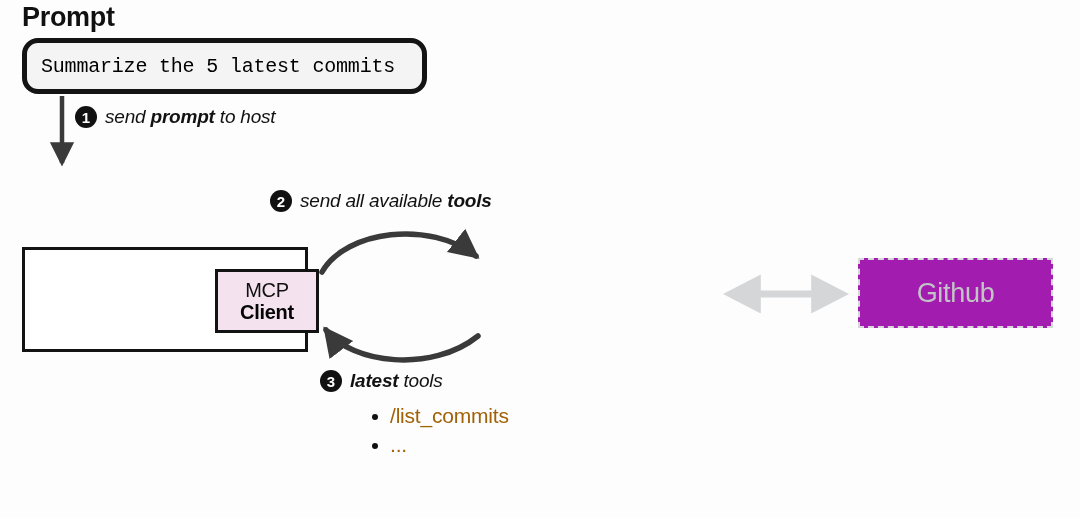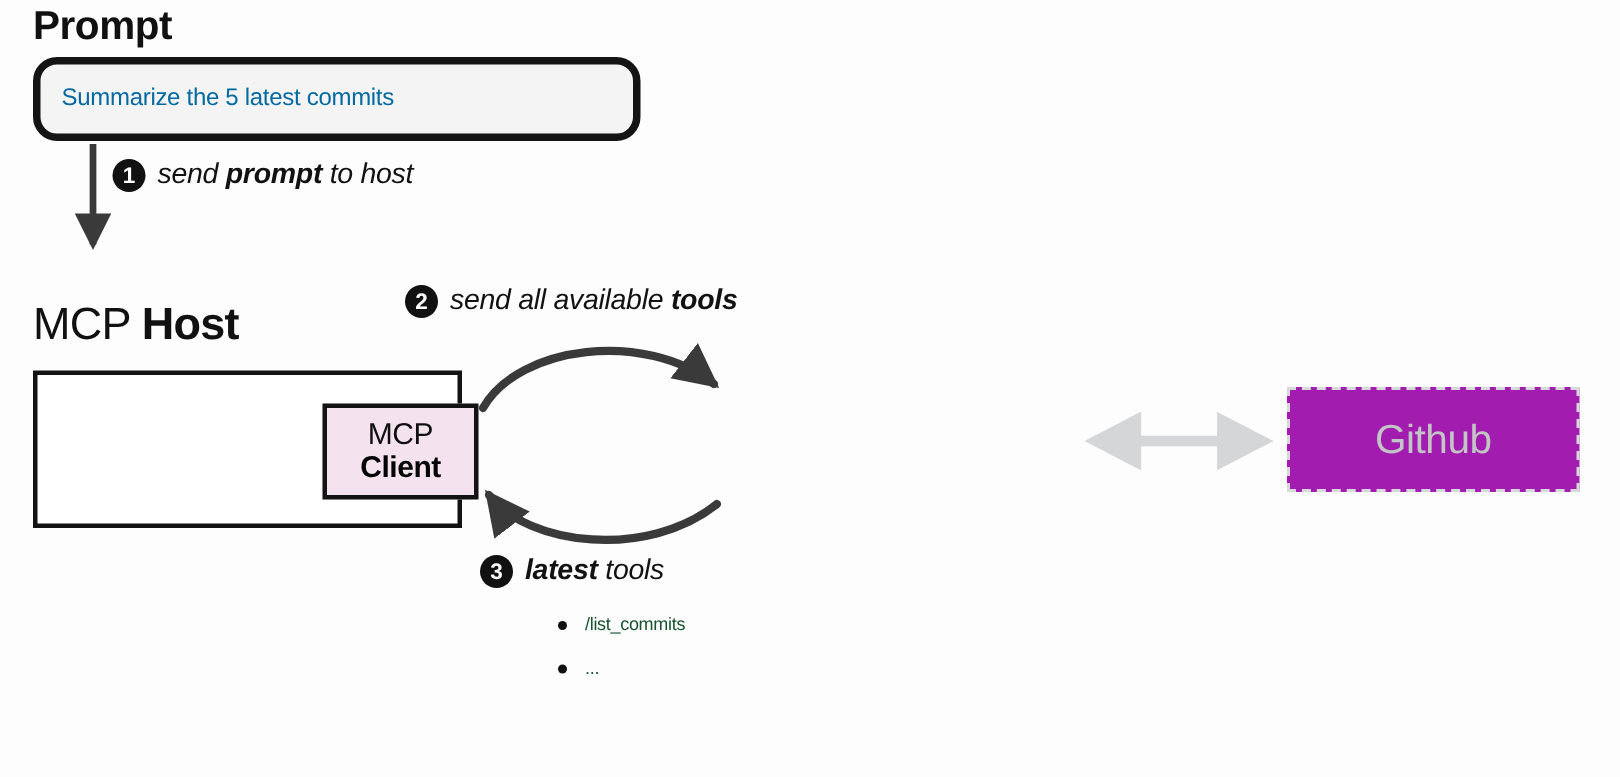--- a/index.html
+++ b/index.html
@@ -38,24 +38,25 @@
     width: 405px;
     height: 56px;
     border: 5px solid #141414;
     border-radius: 16px;
     background: #f4f4f4;
     display: flex;
     align-items: center;
     padding-left: 14px;
   }
   .prompt-box-text {
-    font-size: 16px;
+    font-size: 20px;
     letter-spacing: -0.2px;
-    color: #0369a1;
+    color: #000000;
     white-space: nowrap;
+    font-family: Liberation Mono, monospace;
   }
 
   
   .step {
     position: absolute;
     display: flex;
     align-items: center;
     gap: 8px;
     white-space: nowrap;
   }
@@ -173,23 +174,23 @@
   
   .tools-list {
     position: absolute;
     left: 368px;
     top: 402px;
     margin: 0;
     padding: 0 0 0 22px;
     list-style: none;
   }
   .tools-list li {
-    font-size: 12px;
+    font-size: 21px;
     letter-spacing: -0.2px;
-    color: #14532d;
+    color: #a16207;
     line-height: 28.5px;
     position: relative;
   }
   .tools-list li::before {
     content: "";
     position: absolute;
     left: -18px;
     top: 12px;
     width: 6px;
     height: 6px;
@@ -226,21 +227,20 @@
   <div class="step" id="step-2">
     <span class="step-badge">2</span>
     <span class="step-text"><span>send all available </span><b>tools</b><span></span></span>
   </div>
 
   <div class="step" id="step-3">
     <span class="step-badge">3</span>
     <span class="step-text"><span></span><b>latest</b><span> tools</span></span>
   </div>
 
-  <div class="host-label"><span>MCP </span><b>Host</b></div>
 
   <div class="host-box"></div>
 
   <div class="client-box">
     <span class="client-line1">MCP</span>
     <span class="client-line2">Client</span>
   </div>
 
 
   <div class="github-box">

